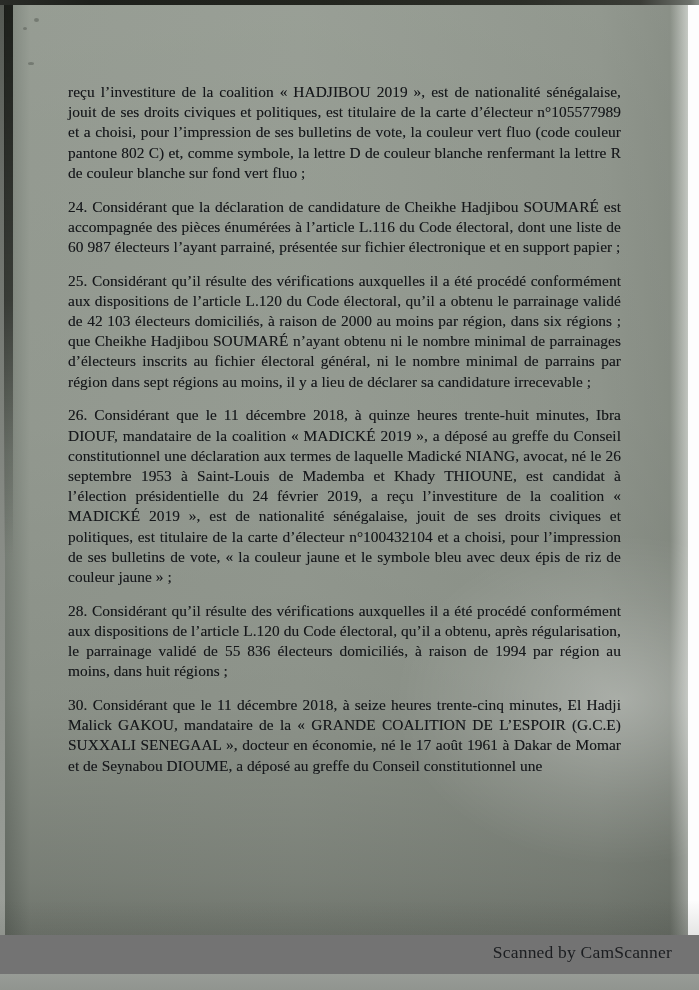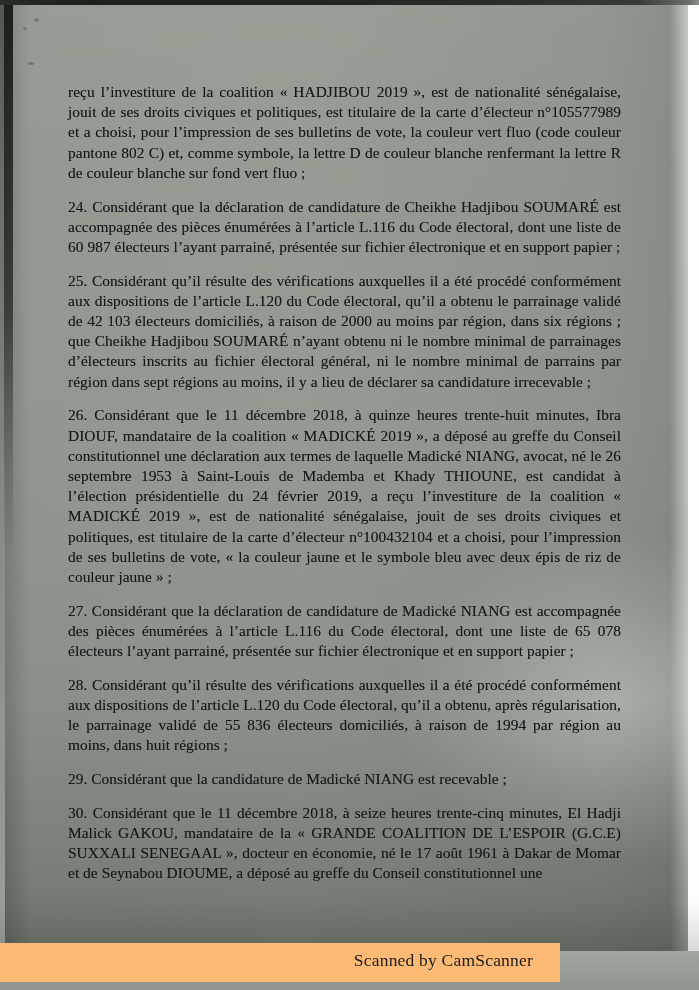--- a/index.html
+++ b/index.html
@@ -143,24 +143,24 @@
   }
   .para:last-child { margin-bottom: 16px; }
 
   
   #document-body { text-shadow: 0 0 0.45px rgba(20,22,26,0.42); }
 
   
   #footer-strip {
     position: absolute;
     left: 0;
-    bottom: 8px;
-    width: 560px;
+    bottom: 16px;
+    width: 699px;
     height: 39px;
-    background: #fdba74;
+    background: #737373;
     z-index: 8;
   }
   #camscanner-watermark {
     position: absolute;
     right: 27px;
     top: 7px;
     font-family: "Liberation Serif", serif;
     font-size: 17.5px;
     color: #1b1d20;
     letter-spacing: 0.2px;
@@ -180,23 +180,21 @@
 
   <span class="speck" style="left:34px; top:18px; width:5px; height:4px;"></span>
   <span class="speck" style="left:23px; top:27px; width:4px; height:3px;"></span>
   <span class="speck" style="left:28px; top:62px; width:6px; height:3px;"></span>
 
   <div id="document-body">
     <p class="para">reçu l’investiture de la coalition « HADJIBOU 2019 », est de nationalité sénégalaise, jouit de ses droits civiques et politiques, est titulaire de la carte d’électeur n°105577989 et a choisi, pour l’impression de ses bulletins de vote, la couleur vert fluo (code couleur pantone 802 C) et, comme symbole, la lettre D de couleur blanche renfermant la lettre R de couleur blanche sur fond vert fluo ;</p>
     <p class="para">24. Considérant que la déclaration de candidature de Cheikhe Hadjibou SOUMARÉ est accompagnée des pièces énumérées à l’article L.116 du Code électoral, dont une liste de 60 987 électeurs l’ayant parrainé, présentée sur fichier électronique et en support papier ;</p>
     <p class="para">25. Considérant qu’il résulte des vérifications auxquelles il a été procédé conformément aux dispositions de l’article L.120 du Code électoral, qu’il a obtenu le parrainage validé de 42 103 électeurs domiciliés, à raison de 2000 au moins par région, dans six régions ; que Cheikhe Hadjibou SOUMARÉ n’ayant obtenu ni le nombre minimal de parrainages d’électeurs inscrits au fichier électoral général, ni le nombre minimal de parrains par région dans sept régions au moins, il y a lieu de déclarer sa candidature irrecevable ;</p>
     <p class="para">26. Considérant que le 11 décembre 2018, à quinze heures trente-huit minutes, Ibra DIOUF, mandataire de la coalition « MADICKÉ 2019 », a déposé au greffe du Conseil constitutionnel une déclaration aux termes de laquelle Madické NIANG, avocat, né le 26 septembre 1953 à Saint-Louis de Mademba et Khady THIOUNE, est candidat à l’élection présidentielle du 24 février 2019, a reçu l’investiture de la coalition « MADICKÉ 2019 », est de nationalité sénégalaise, jouit de ses droits civiques et politiques, est titulaire de la carte d’électeur n°100432104 et a choisi, pour l’impression de ses bulletins de vote, « la couleur jaune et le symbole bleu avec deux épis de riz de couleur jaune » ;</p>
-    <p class="para">27. Considérant que la déclaration de candidature de Madické NIANG est accompagnée des pièces énumérées à l’article L.116 du Code électoral, dont une liste de 65 078 électeurs l’ayant parrainé, présentée sur fichier électronique et en support papier ;</p>
     <p class="para">28. Considérant qu’il résulte des vérifications auxquelles il a été procédé conformément aux dispositions de l’article L.120 du Code électoral, qu’il a obtenu, après régularisation, le parrainage validé de 55 836 électeurs domiciliés, à raison de 1994 par région au moins, dans huit régions ;</p>
-    <p class="para">29. Considérant que la candidature de Madické NIANG est recevable ;</p>
     <p class="para">30. Considérant que le 11 décembre 2018, à seize heures trente-cinq minutes, El Hadji Malick GAKOU, mandataire de la « GRANDE COALITION DE L’ESPOIR (G.C.E) SUXXALI SENEGAAL », docteur en économie, né le 17 août 1961 à Dakar de Momar et de Seynabou DIOUME, a déposé au greffe du Conseil constitutionnel une</p>
   </div>
 
   <div id="bottom-shadow"></div>
 
   <div id="footer-strip">
     <div id="camscanner-watermark">Scanned by CamScanner</div>
   </div>
 
 </div>

